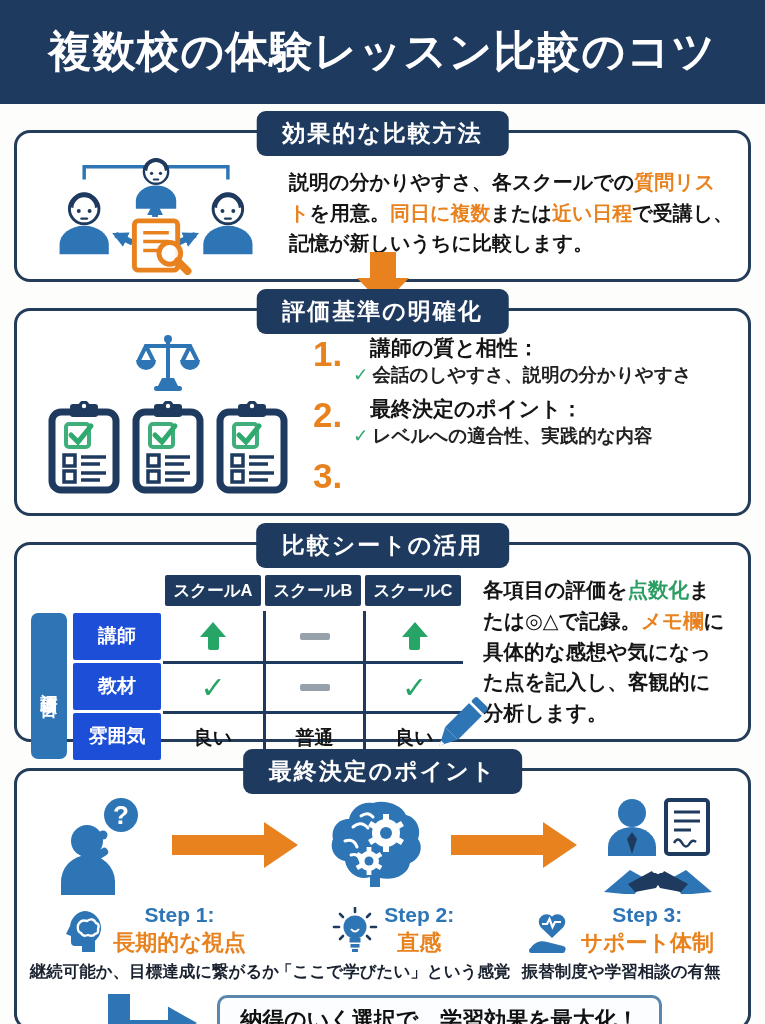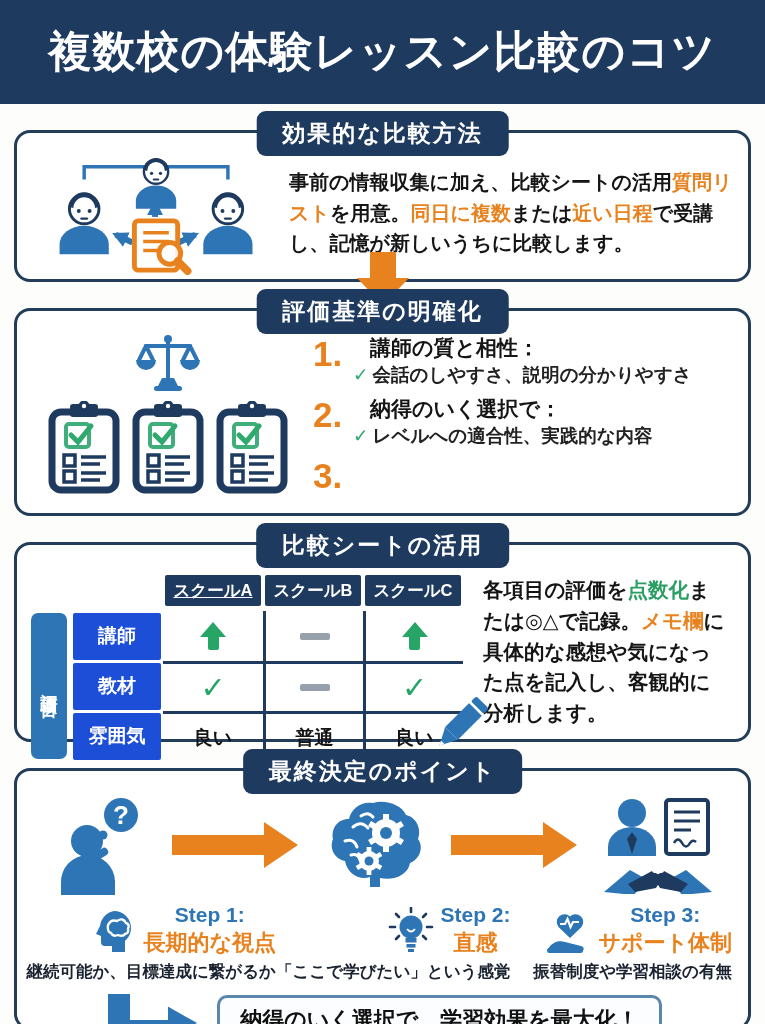--- a/index.html
+++ b/index.html
@@ -67,21 +67,21 @@
   .sheet-note { width:242px; margin-left:14px; font-size:20.5px; font-weight:700; color:#151515; line-height:1.5; }
 
   
   .sec4 { height:262px; }
   .sec4-inner { padding:24px 16px 10px 16px; }
   .flow-row { display:flex; align-items:center; justify-content:space-between; padding:0 18px; height:100px; }
   .flow-arrow { display:flex; align-items:center; }
   .flow-arrow .fa-bar { width:92px; height:20px; background:#e8821e; }
   .flow-arrow .fa-head { width:0; height:0; border-top:23px solid transparent; border-bottom:23px solid transparent; border-left:34px solid #e8821e; }
   .steps-row { display:flex; justify-content:space-between; margin-top:8px; }
-  .step { width:243px; display:flex; flex-direction:column; align-items:flex-end; }
+  .step { width:243px; display:flex; flex-direction:column; align-items:center; }
   .step-top { display:flex; align-items:center; gap:6px; }
   .step-texts { display:flex; flex-direction:column; align-items:center; }
   .step-label { color:#2e75b6; font-size:21px; font-weight:900; }
   .step-title { color:#e8821e; font-size:22px; font-weight:900; margin-top:1px; }
   .step-desc { color:#1a2230; font-size:16.5px; font-weight:800; margin-top:3px; white-space:nowrap; }
   .concl-row { display:flex; align-items:center; justify-content:center; gap:16px; margin-top:10px; }
   .concl-box { border:3px solid #5b87ad; border-radius:10px; background:#fbfdff;
     padding:7px 20px; font-size:22px; font-weight:800; color:#111; white-space:nowrap; box-shadow:0 2px 0 rgba(30,58,95,.15); }
 </style>
 </head>
@@ -117,21 +117,21 @@
           <use href="#psn" transform="translate(52,36)"></use>
           <use href="#psn" transform="translate(198,36)"></use>
           <line x1="124" y1="66" x2="124" y2="52" stroke="#2e75b6" stroke-width="6" marker-end="url(#ah)"></line>
           <line x1="101" y1="92" x2="84" y2="84" stroke="#2e75b6" stroke-width="6" marker-end="url(#ah)"></line>
           <line x1="148" y1="92" x2="165" y2="84" stroke="#2e75b6" stroke-width="6" marker-end="url(#ah)"></line>
           <rect x="103" y="70" width="44" height="50" rx="4" fill="#fff" stroke="#e8821e" stroke-width="5"></rect>
           <path d="M112,82 h26 M112,91 h26 M112,100 h15" stroke="#e8821e" stroke-width="3.5"></path>
           <circle cx="139" cy="103" r="11" fill="#ffffff" fill-opacity="0.85" stroke="#e8821e" stroke-width="5"></circle>
           <line x1="147" y1="111" x2="157" y2="121" stroke="#e8821e" stroke-width="8" stroke-linecap="round"></line>
         </svg>
-        <div class="sec1-text"><span>事前の情報収集に加え、比較シートの活用</span><span class="hl-orange">質問リスト</span><span>を用意。</span><span class="hl-orange">同日に複数</span><span>または</span><span class="hl-orange">近い日程</span><span>で受講し、記憶が新しいうちに比較します。</span></div>
+        <div class="sec1-text"><span>説明の分かりやすさ、各スクールでの</span><span class="hl-orange">質問リスト</span><span>を用意。</span><span class="hl-orange">同日に複数</span><span>または</span><span class="hl-orange">近い日程</span><span>で受講し、記憶が新しいうちに比較します。</span></div>
       </div>
       <div class="down-arrow">
         <div class="stem"></div>
           <div class="head"></div>
       </div>
     </div>
 
     <div class="sec sec2">
       <div class="badge">評価基準の明確化</div>
       <div class="sec2-inner">
@@ -201,38 +201,38 @@
           <div class="crit-item">
             <div class="crit-num">1.</div>
             <div>
               <div class="crit-title">講師の質と相性：</div>
               <div class="crit-detail"><span class="crit-check">✓</span><span>会話のしやすさ、説明の分かりやすさ</span></div>
             </div>
           </div>
           <div class="crit-item">
             <div class="crit-num">2.</div>
             <div>
-              <div class="crit-title">納得のいく選択で：</div>
+              <div class="crit-title">最終決定のポイント：</div>
               <div class="crit-detail"><span class="crit-check">✓</span><span>レベルへの適合性、実践的な内容</span></div>
             </div>
           </div>
           <div class="crit-item">
             <div class="crit-num">3.</div>
           </div>
         </div>
       </div>
     </div>
 
     <div class="sec sec3">
       <div class="badge">比較シートの活用</div>
       <div class="sec3-inner">
         <div class="tbl-wrap">
           <div class="cmp-grid">
               <div class="tbl-corner" style="grid-area: 2 / 1 / span 3;">評価項目</div>
-              <div class="tbl-colhead" style="grid-area: 1 / 3; text-decoration: underline;">スクールA</div>
+              <div class="tbl-colhead" style="grid-area: 1 / 3;">スクールA</div>
               <div class="tbl-colhead" style="grid-area: 1 / 4;">スクールB</div>
               <div class="tbl-colhead" style="grid-area: 1 / 5;">スクールC</div>
               <div class="tbl-rowlabel" style="grid-area: 2 / 2;">講師</div>
               <div class="tbl-cell" style="grid-area: 2 / 3;">
                 <div class="up-arrow">
                   <div class="ua-head"></div>
                   <div class="ua-stem"></div>
                 </div>
               </div>
               <div class="tbl-cell bl" style="grid-area: 2 / 4;">

